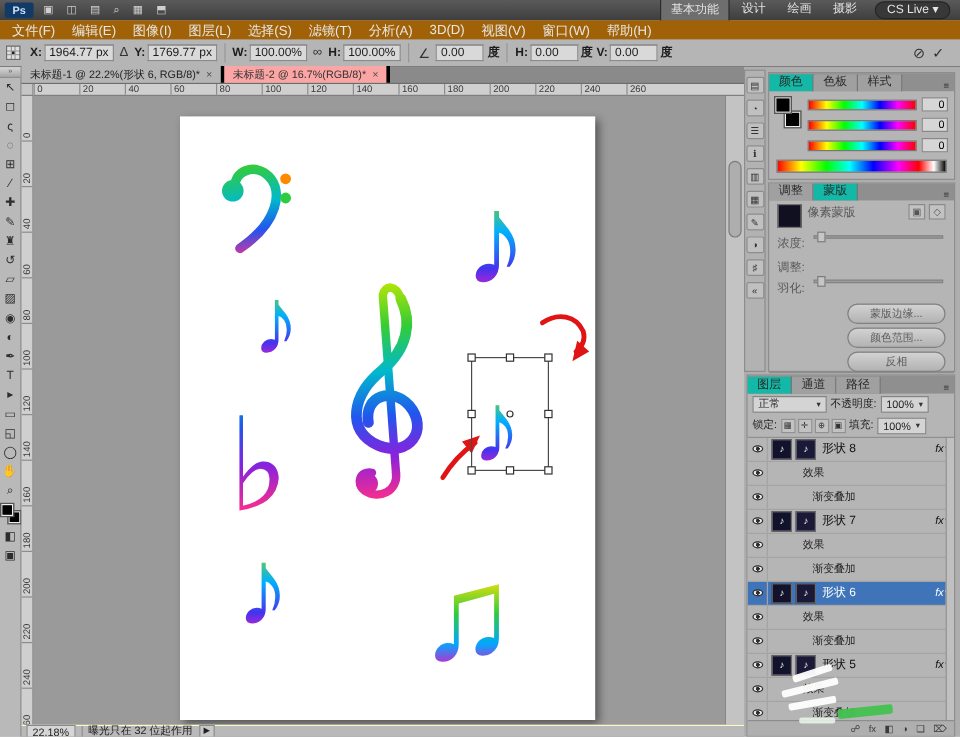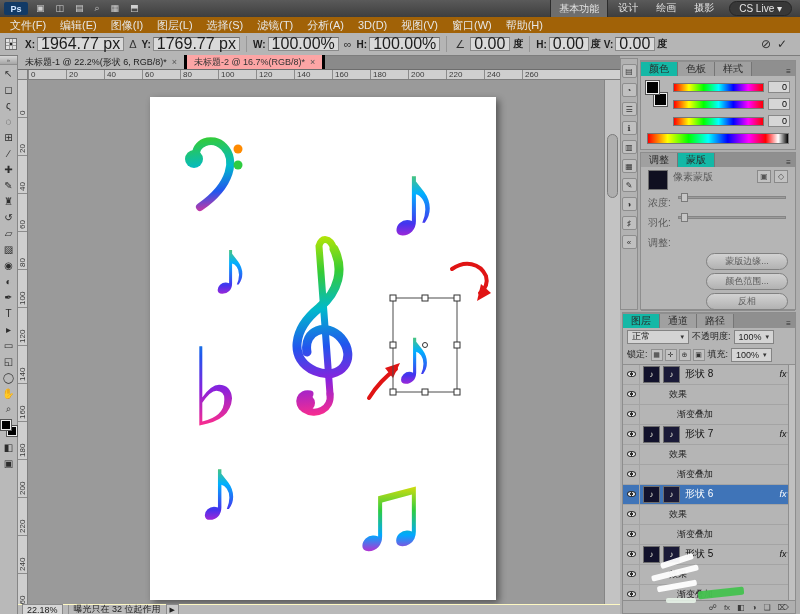--- a/index.html
+++ b/index.html
@@ -14,21 +14,21 @@
 .workspaces{margin-left:auto;display:flex;gap:2px}
 .workspaces span{padding:12px 8px;font-size:10px;color:#e2e2e2;border-radius:3px;line-height:14px}
 .workspaces span:first-child{background:#6e6e6e;border:1px solid #2c2c2c}
 .cslive{padding:0 9px;font-size:10px;color:#e6e6e6;background:#383838;border:1px solid #262626;border-radius:8px;margin:0 4px;line-height:13px}
 .menubar{display:flex;align-items:center;background:#a16207;color:#e6e6e6;padding-left:3px}
 .menubar span{padding:1px 7px;font-size:11px}
 .optionsbar{background:#b5b5b5;border-bottom:1px solid #7d7d7d;display:flex;align-items:center;gap:3px;padding:0 5px;font-size:10px;color:#1c1c1c}
 .refpoint{width:12px;height:12px;display:grid;grid-template-columns:repeat(3,1fr);grid-template-rows:repeat(3,1fr);gap:1px;background:#9a9a9a;border:1px solid #6c6c6c;margin-right:5px}
 .refpoint i{background:#e0e0e0}.refpoint i.c{background:#222}
 .ofield{display:flex;align-items:center;gap:2px}
-.oinput{background:#d9d9d9;border:1px solid #8a8a8a;border-top-color:#6f6f6f;height:14px;min-width:54px;padding:0 3px;font-size:16px;display:flex;align-items:center}
+.oinput{background:#d9d9d9;border:1px solid #8a8a8a;border-top-color:#6f6f6f;height:14px;min-width:54px;padding:0 3px;font-size:10px;display:flex;align-items:center}
 .oinput.small{min-width:40px}
 .oicon{font-size:11px;color:#333;padding:0 2px}
 .osep{width:1px;height:16px;background:#979797;margin:0 3px}
 .oend{margin-left:auto;display:flex;gap:6px;padding-right:8px}
 .oend span{font-size:12px;color:#2e2e2e}
 
 .toolbar{background:#b9b9b9;border-right:1px solid #868686;display:flex;flex-direction:column;align-items:center}
 .tgrip{width:100%;height:9px;background:linear-gradient(#d6d6d6,#a6a6a6);border-bottom:1px solid #8e8e8e;font-size:6px;color:#555;text-align:center;line-height:8px}
 .toolcol{display:flex;flex-direction:column;align-items:center}
 .toolcol span{width:16px;height:16px;display:flex;align-items:center;justify-content:center;font-size:10px;color:#2d2d2d}
@@ -441,28 +441,28 @@
             <span>▣</span>
             <span>◇</span>
           </span>
       </div>
       <div class="mrow">
         <span>浓度:</span>
         <span class="mslider">
             <i class="mknob"></i>
           </span>
       </div>
+      <div class="mrow" style="padding-bottom:0">
+        <span>调整:</span>
+      </div>
       <div class="mrow">
         <span>羽化:</span>
         <span class="mslider">
             <i class="mknob"></i>
           </span>
-      </div>
-      <div class="mrow" style="padding-bottom:0">
-        <span>调整:</span>
       </div>
       <span class="mbtn">蒙版边缘...</span>
       <span class="mbtn">颜色范围...</span>
       <span class="mbtn">反相</span>
       <div class="mfooter">
           <span>◉</span>
           <span>⊘</span>
           <span>⌦</span>
         </div>
     </div>

